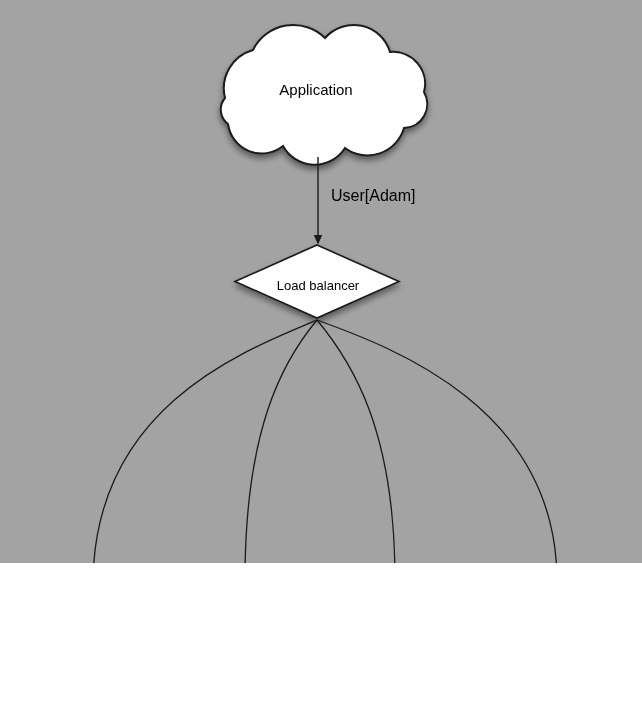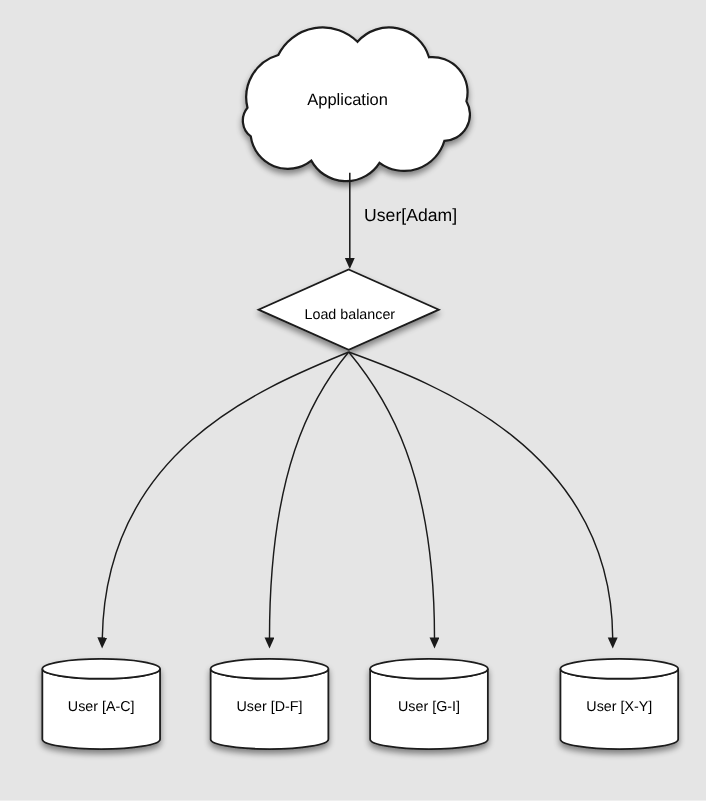--- a/index.html
+++ b/index.html
@@ -3,22 +3,22 @@
 <meta charset="utf-8">
 <style>
   html, body {
     margin: 0;
     padding: 0;
     background: #ffffff;
   }
   .stage {
     position: relative;
     width: 642px;
-    height: 728px;
-    background: #e5e5e5;
+    height: 563px;
+    background: #a3a3a3;
     overflow: hidden;
     font-family: "Liberation Sans", sans-serif;
     text-decoration: underline;
   }
   svg text {
     font-family: "Liberation Sans", sans-serif;
     fill: #000000;
   }
   .shape {
     fill: #ffffff;

